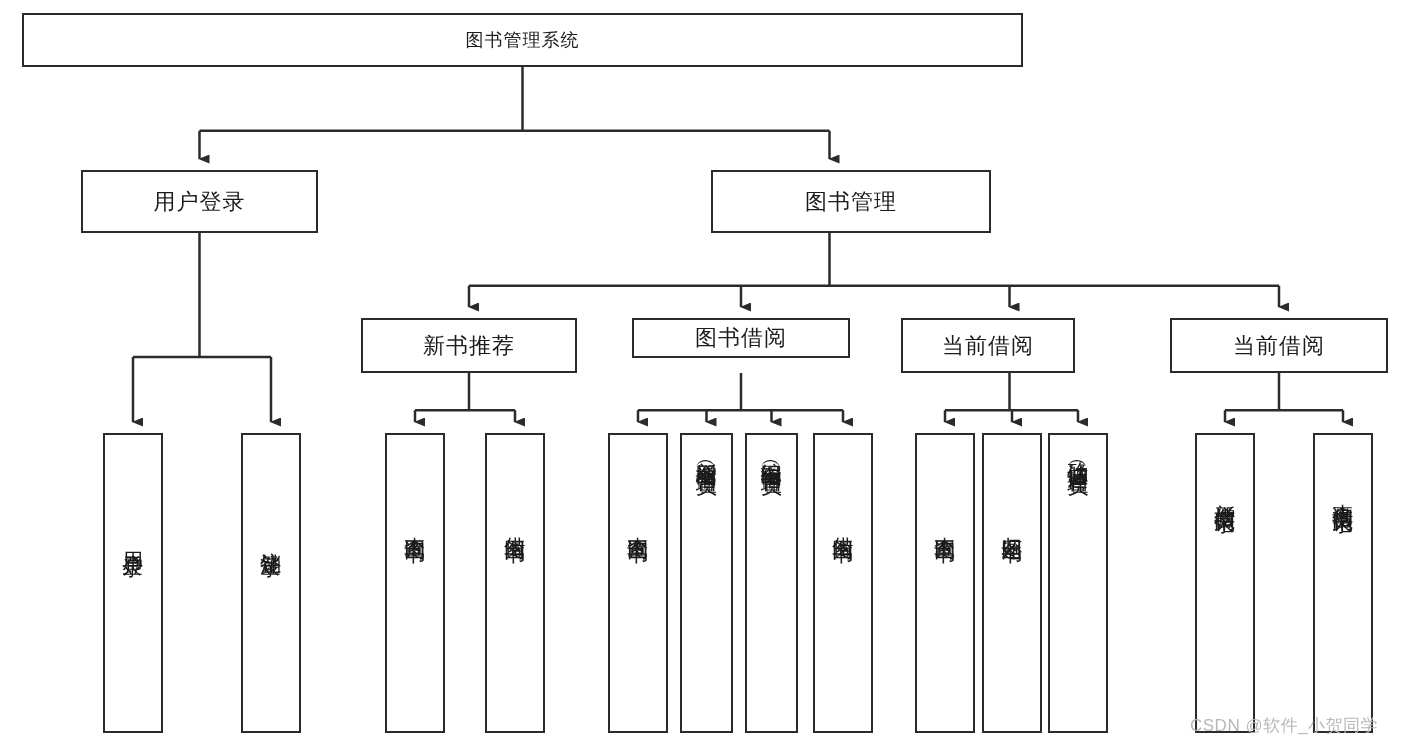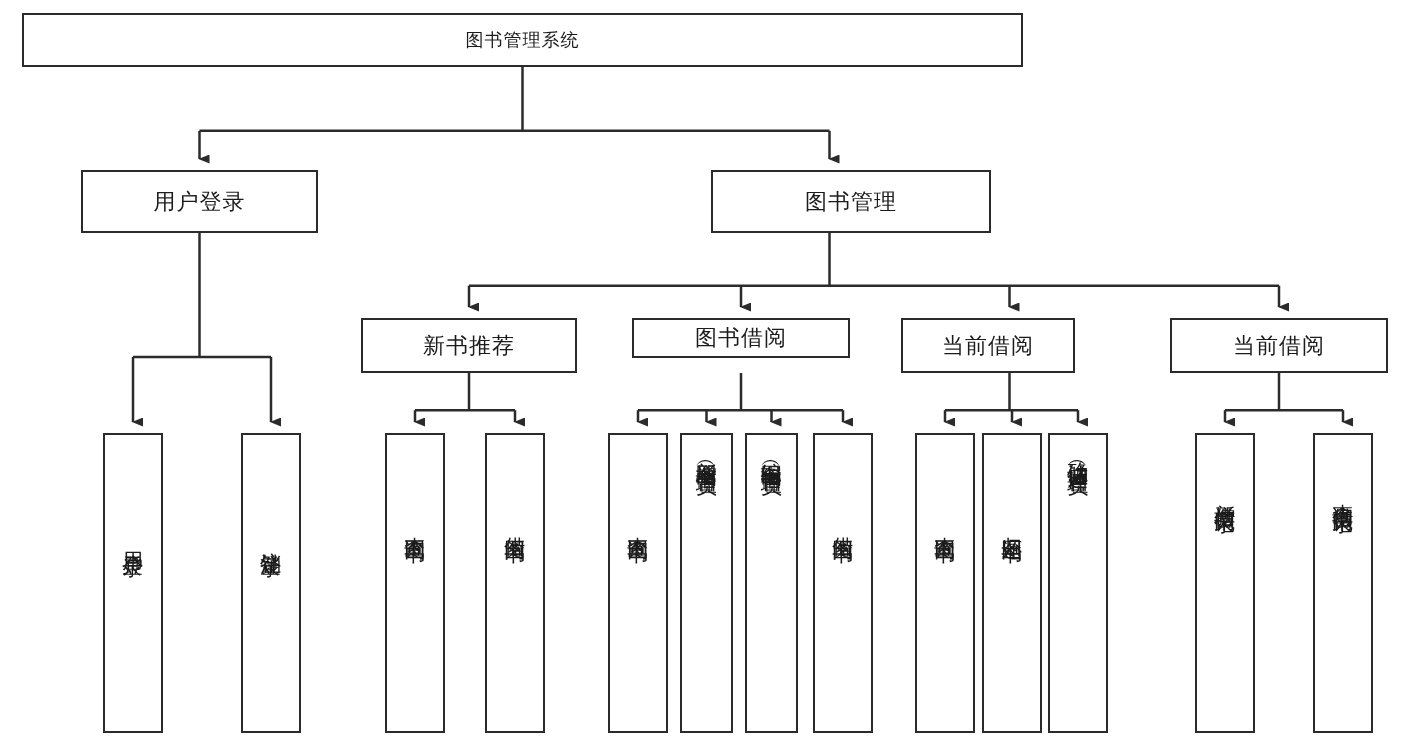--- a/index.html
+++ b/index.html
@@ -166,13 +166,14 @@
         <span class="vtext" style="margin-top: 10px;">确认归还（管理员）</span>
       </div>
       <div class="node vert" style="left: 1195px; top: 433px; width: 60px; height: 300px;">
         <span class="vtext" style="margin-top: 52px;">新增借阅记录</span>
       </div>
       <div class="node vert" style="left: 1313px; top: 433px; width: 60px; height: 300px;">
         <span class="vtext" style="margin-top: 52px;">查询借阅记录</span>
       </div>
     </div>
 
+  <div class="watermark" style="left:1190px; top:714px;">CSDN @软件_小贺同学</div>
 </div>
 
 </body></html>

